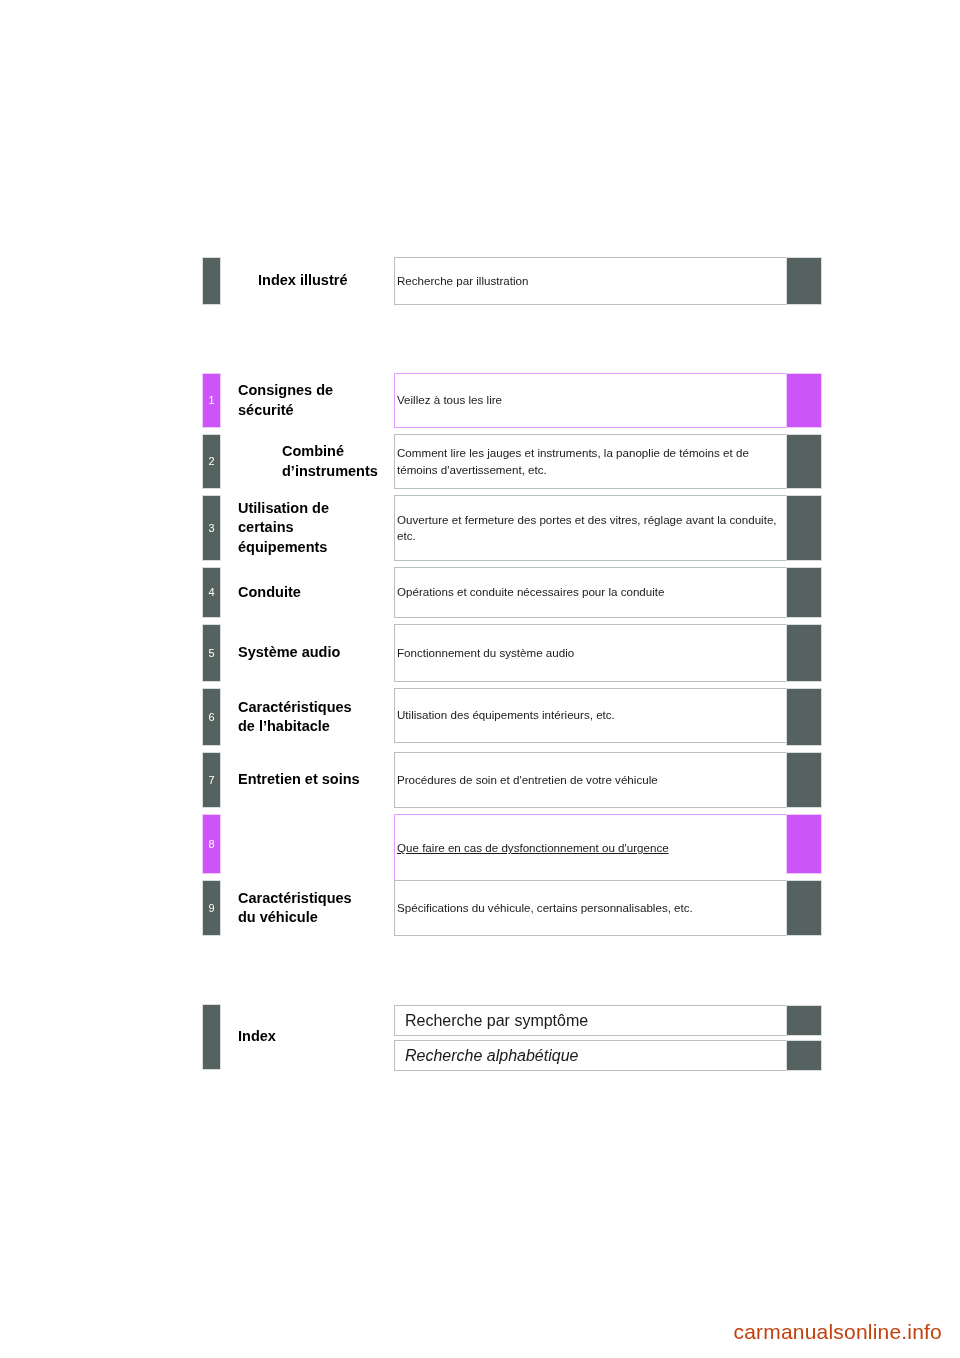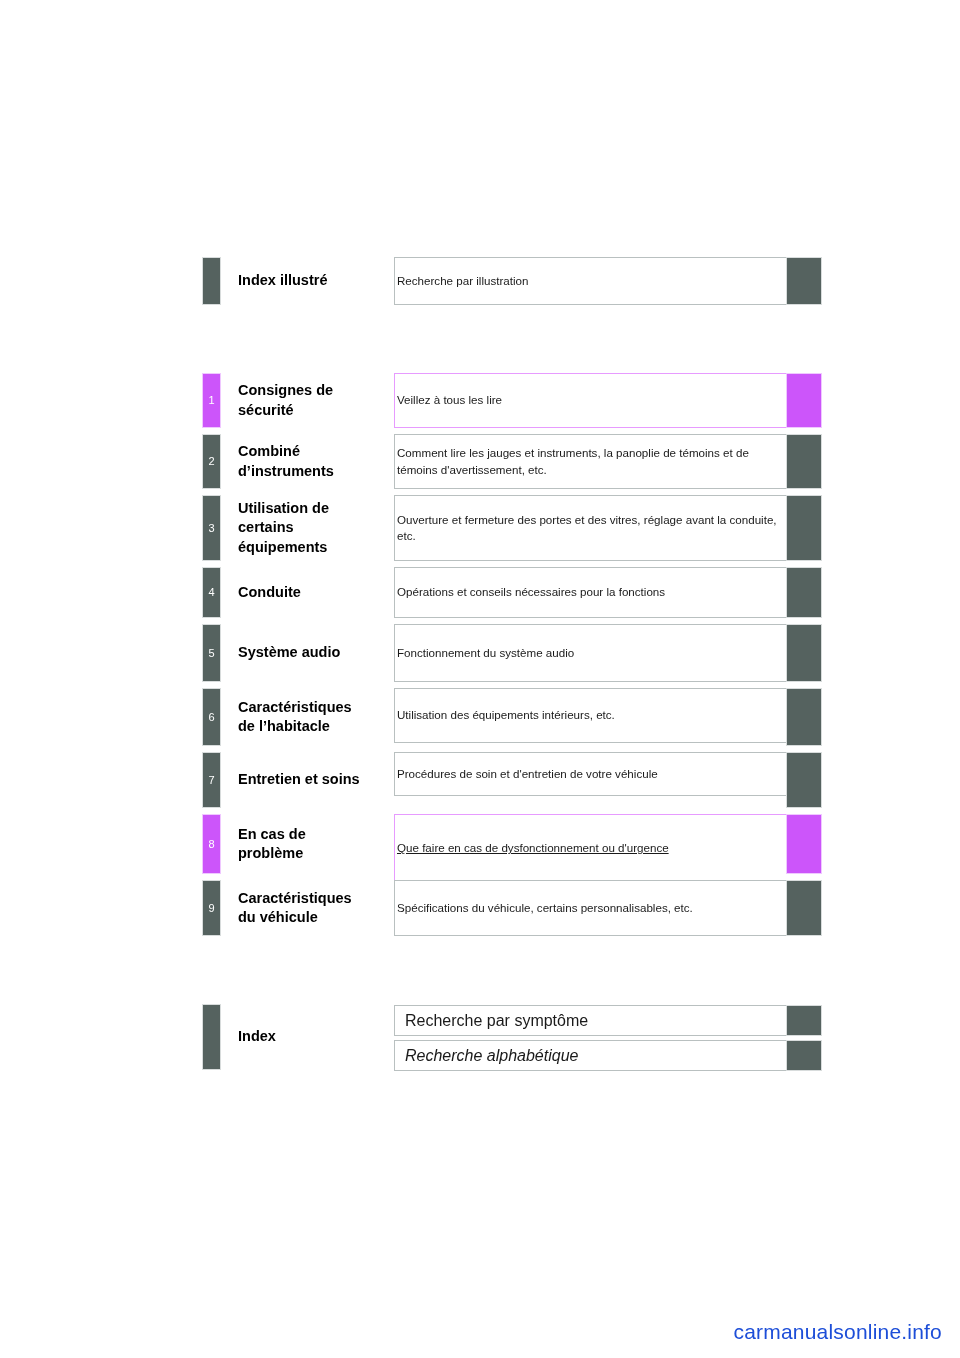--- a/index.html
+++ b/index.html
@@ -120,74 +120,74 @@
     box-sizing: border-box;
     border: 1px solid #d8dcdc;
   }
 
   
   .watermark {
     position: absolute;
     right: 18px;
     bottom: 14px;
     font-size: 21px;
-    color: #1d4ed8;
+    color: #c2410c;
     letter-spacing: 0.2px;
     font-family: "Liberation Sans", sans-serif;
   }
 </style>
 </head>
 <body>
 
 <div class="page">
 
   <div class="row" id="top-row" style="top: 257px; height: 48px;">
     <div class="tab-left" style="height: 48px;">
       <span></span>
     </div>
-    <div class="row-title" style="height: 48px;">Index illustré</div>
+    <div class="row-title" style="height: 48px; margin-left: 20px;">Index illustré</div>
     <div class="desc" style="height: 48px;">Recherche par illustration</div>
     <div class="tab-right" style="height: 48px;"></div>
   </div>
 
   <div id="chapters">
       <div class="row" style="top: 373px; height: 55px;">
         <div class="tab-left accent" style="height: 55px;">
           <span>1</span>
         </div>
         <div class="row-title" style="height: 55px; white-space: pre-line;">Consignes de
  sécurité</div>
         <div class="desc accent" style="height: 55px;">Veillez à tous les lire</div>
         <div class="tab-right accent" style="height: 55px;"></div>
       </div>
       <div class="row" style="top: 434px; height: 55px;">
         <div class="tab-left" style="height: 55px;">
           <span>2</span>
         </div>
-        <div class="row-title" style="height: 55px; white-space: pre-line;">Combiné
+        <div class="row-title" style="height: 55px; white-space: pre-line; margin-left: 44px;">Combiné
 d’instruments</div>
         <div class="desc" style="height: 55px;">Comment lire les jauges et instruments, la panoplie de témoins et de témoins d'avertissement, etc.</div>
         <div class="tab-right" style="height: 55px;"></div>
       </div>
       <div class="row" style="top: 495px; height: 66px;">
         <div class="tab-left" style="height: 66px;">
           <span>3</span>
         </div>
         <div class="row-title" style="height: 66px; white-space: pre-line;">Utilisation de
 certains
 équipements</div>
         <div class="desc" style="height: 66px;">Ouverture et fermeture des portes et des vitres, réglage avant la conduite, etc.</div>
         <div class="tab-right" style="height: 66px;"></div>
       </div>
       <div class="row" style="top: 567px; height: 51px;">
         <div class="tab-left" style="height: 51px;">
           <span>4</span>
         </div>
         <div class="row-title" style="height: 51px; white-space: pre-line;">Conduite</div>
-        <div class="desc" style="height: 51px;">Opérations et conseils nécessaires pour la fonctions</div>
+        <div class="desc" style="height: 51px;">Opérations et conduite nécessaires pour la conduite</div>
         <div class="tab-right" style="height: 51px;"></div>
       </div>
       <div class="row" style="top: 624px; height: 58px;">
         <div class="tab-left" style="height: 58px;">
           <span>5</span>
         </div>
         <div class="row-title" style="height: 58px; white-space: pre-line;">Système audio</div>
         <div class="desc" style="height: 58px;">Fonctionnement du système audio</div>
         <div class="tab-right" style="height: 58px;"></div>
       </div>
@@ -198,29 +198,27 @@
         <div class="row-title" style="height: 58px; white-space: pre-line;">Caractéristiques
 de l’habitacle</div>
         <div class="desc" style="height: 55px;">Utilisation des équipements intérieurs, etc.</div>
         <div class="tab-right" style="height: 58px;"></div>
       </div>
       <div class="row" style="top: 752px; height: 56px;">
         <div class="tab-left" style="height: 56px;">
           <span>7</span>
         </div>
         <div class="row-title" style="height: 56px; white-space: pre-line;">Entretien et soins</div>
-        <div class="desc" style="height: 44px;">Procédures de soin et d'entretien de votre véhicule</div>
+        <div class="desc" style="height: 56px;">Procédures de soin et d'entretien de votre véhicule</div>
         <div class="tab-right" style="height: 56px;"></div>
       </div>
       <div class="row" style="top: 814px; height: 60px;">
         <div class="tab-left accent" style="height: 60px;">
           <span>8</span>
         </div>
-        <div class="row-title" style="height: 60px; white-space: pre-line;">En cas de
-problème</div>
         <div class="desc accent" style="height: 69px; text-decoration: underline;">Que faire en cas de dysfonctionnement ou d'urgence</div>
         <div class="tab-right accent" style="height: 60px;"></div>
       </div>
       <div class="row" style="top: 880px; height: 56px;">
         <div class="tab-left" style="height: 56px;">
           <span>9</span>
         </div>
         <div class="row-title" style="height: 56px; white-space: pre-line;">Caractéristiques
 du véhicule</div>
         <div class="desc" style="height: 56px;">Spécifications du véhicule, certains personnalisables, etc.</div>

